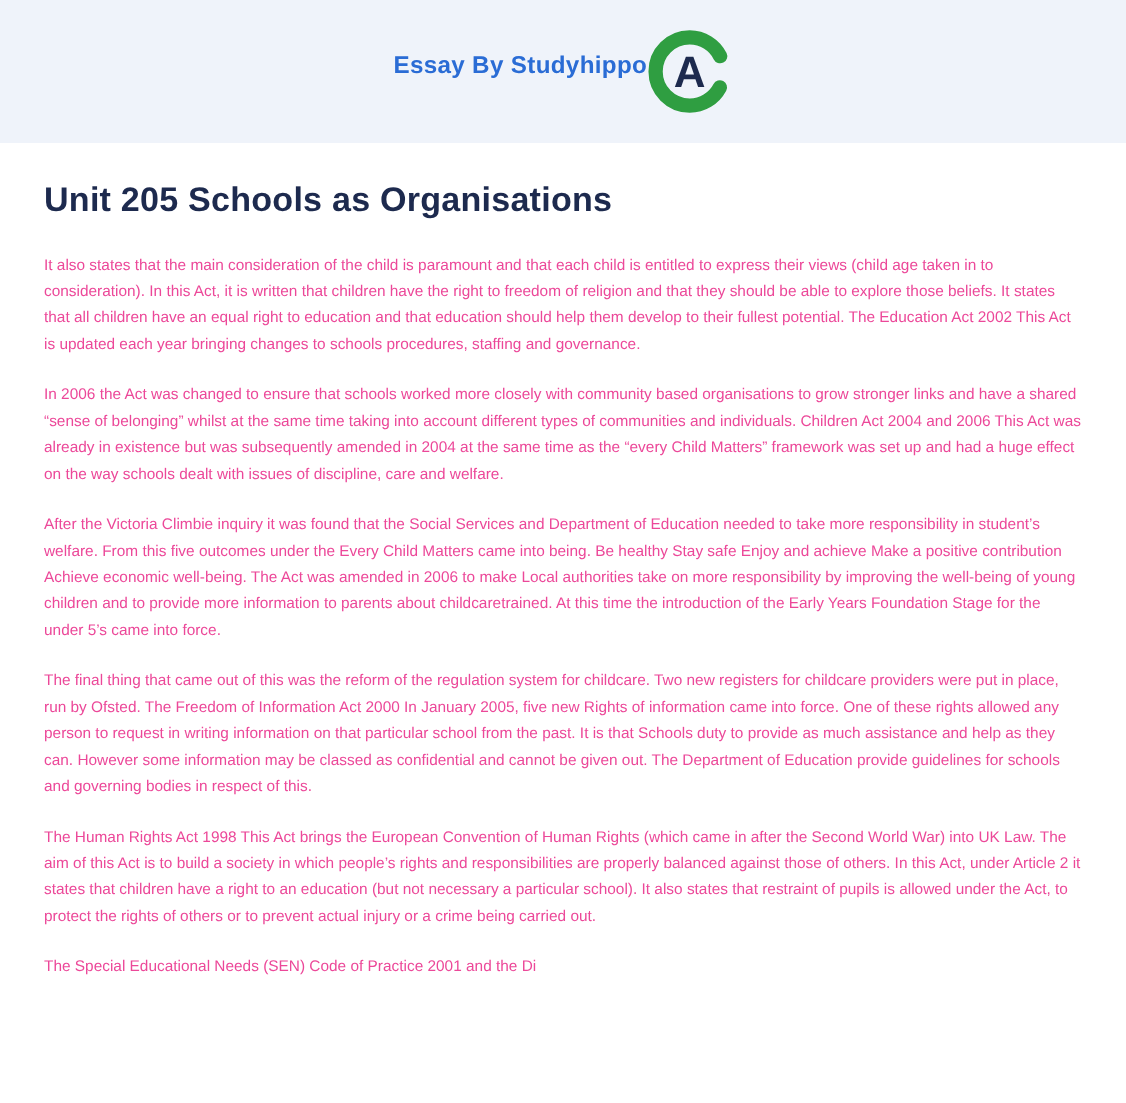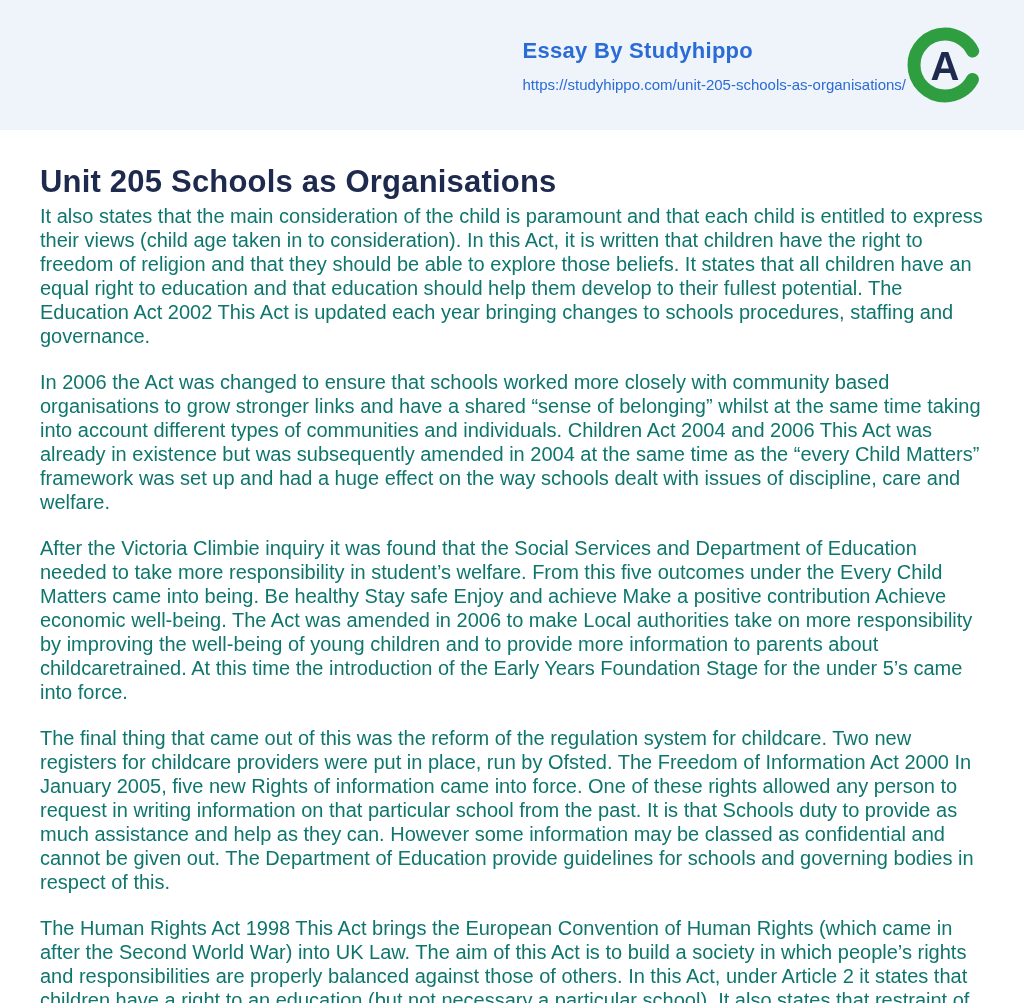--- a/index.html
+++ b/index.html
@@ -11,21 +11,21 @@
   }
   .page {
     width: 1024px;
     min-height: 1003px;
     background: #ffffff;
   }
   .top-bar {
     background: #eff3fa;
     height: 130px;
     display: flex;
-    justify-content: flex-end;
+    justify-content: center;
     align-items: center;
     padding: 20px 40px;
   }
   .head-left { display: flex; flex-direction: column; }
   .site-title {
     color: #2a6cd5;
     font-size: 22px;
     font-weight: bold;
     letter-spacing: 0.3px;
     margin-bottom: 12px;
@@ -41,41 +41,40 @@
   .logo-letter {
     font-family: "Liberation Sans", sans-serif;
     font-weight: bold;
   }
   main { padding: 18px 40px 40px 40px; }
   .essay-title {
     color: #1d2a4e;
     font-size: 31px;
     font-weight: bold;
     letter-spacing: 0.2px;
-    margin: 16px 0 4px 0;
+    margin: 16px 0 28px 0;
     line-height: 1.15;
   }
   .essay-paragraph {
-    font-size: 20px;
+    font-size: 14px;
     line-height: 24px;
-    color: #0f766e;
+    color: #ec4899;
     margin: 0 0 22px 0;
     max-width: 944px;
   }
   .essay-paragraph:last-child { margin-bottom: 16px; }
 </style>
 </head>
 <body>
 
 <div class="page">
 
   <header class="top-bar">
     <div class="head-left">
       <div class="site-title">Essay By Studyhippo</div>
-      <a class="source-url">https://studyhippo.com/unit-205-schools-as-organisations/</a>
     </div>
 
     <div class="logo">
       <svg viewBox="0 0 78 78" aria-hidden="true">
         <circle cx="39" cy="39" r="31" fill="none" stroke="#2f9e41" stroke-width="13" stroke-linecap="round" stroke-dasharray="165 30" stroke-dashoffset="180"></circle>
         <text x="39" y="40" text-anchor="middle" dominant-baseline="central" font-size="40" fill="#1d2a4e" class="logo-letter">A</text>
       </svg>
     </div>
   </header>
 

